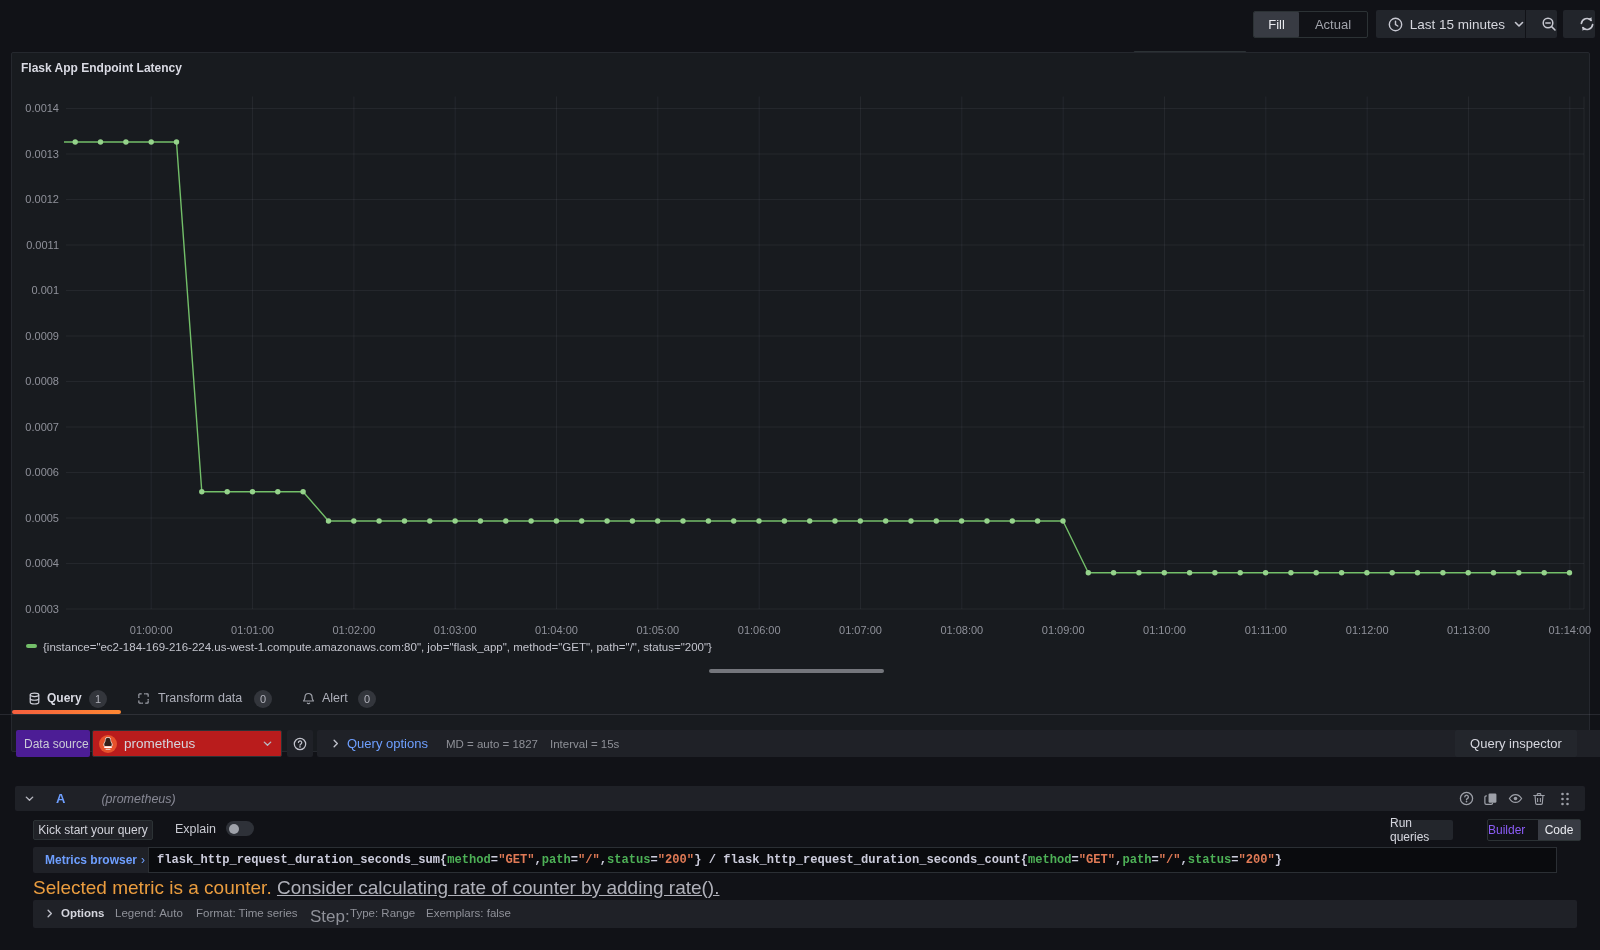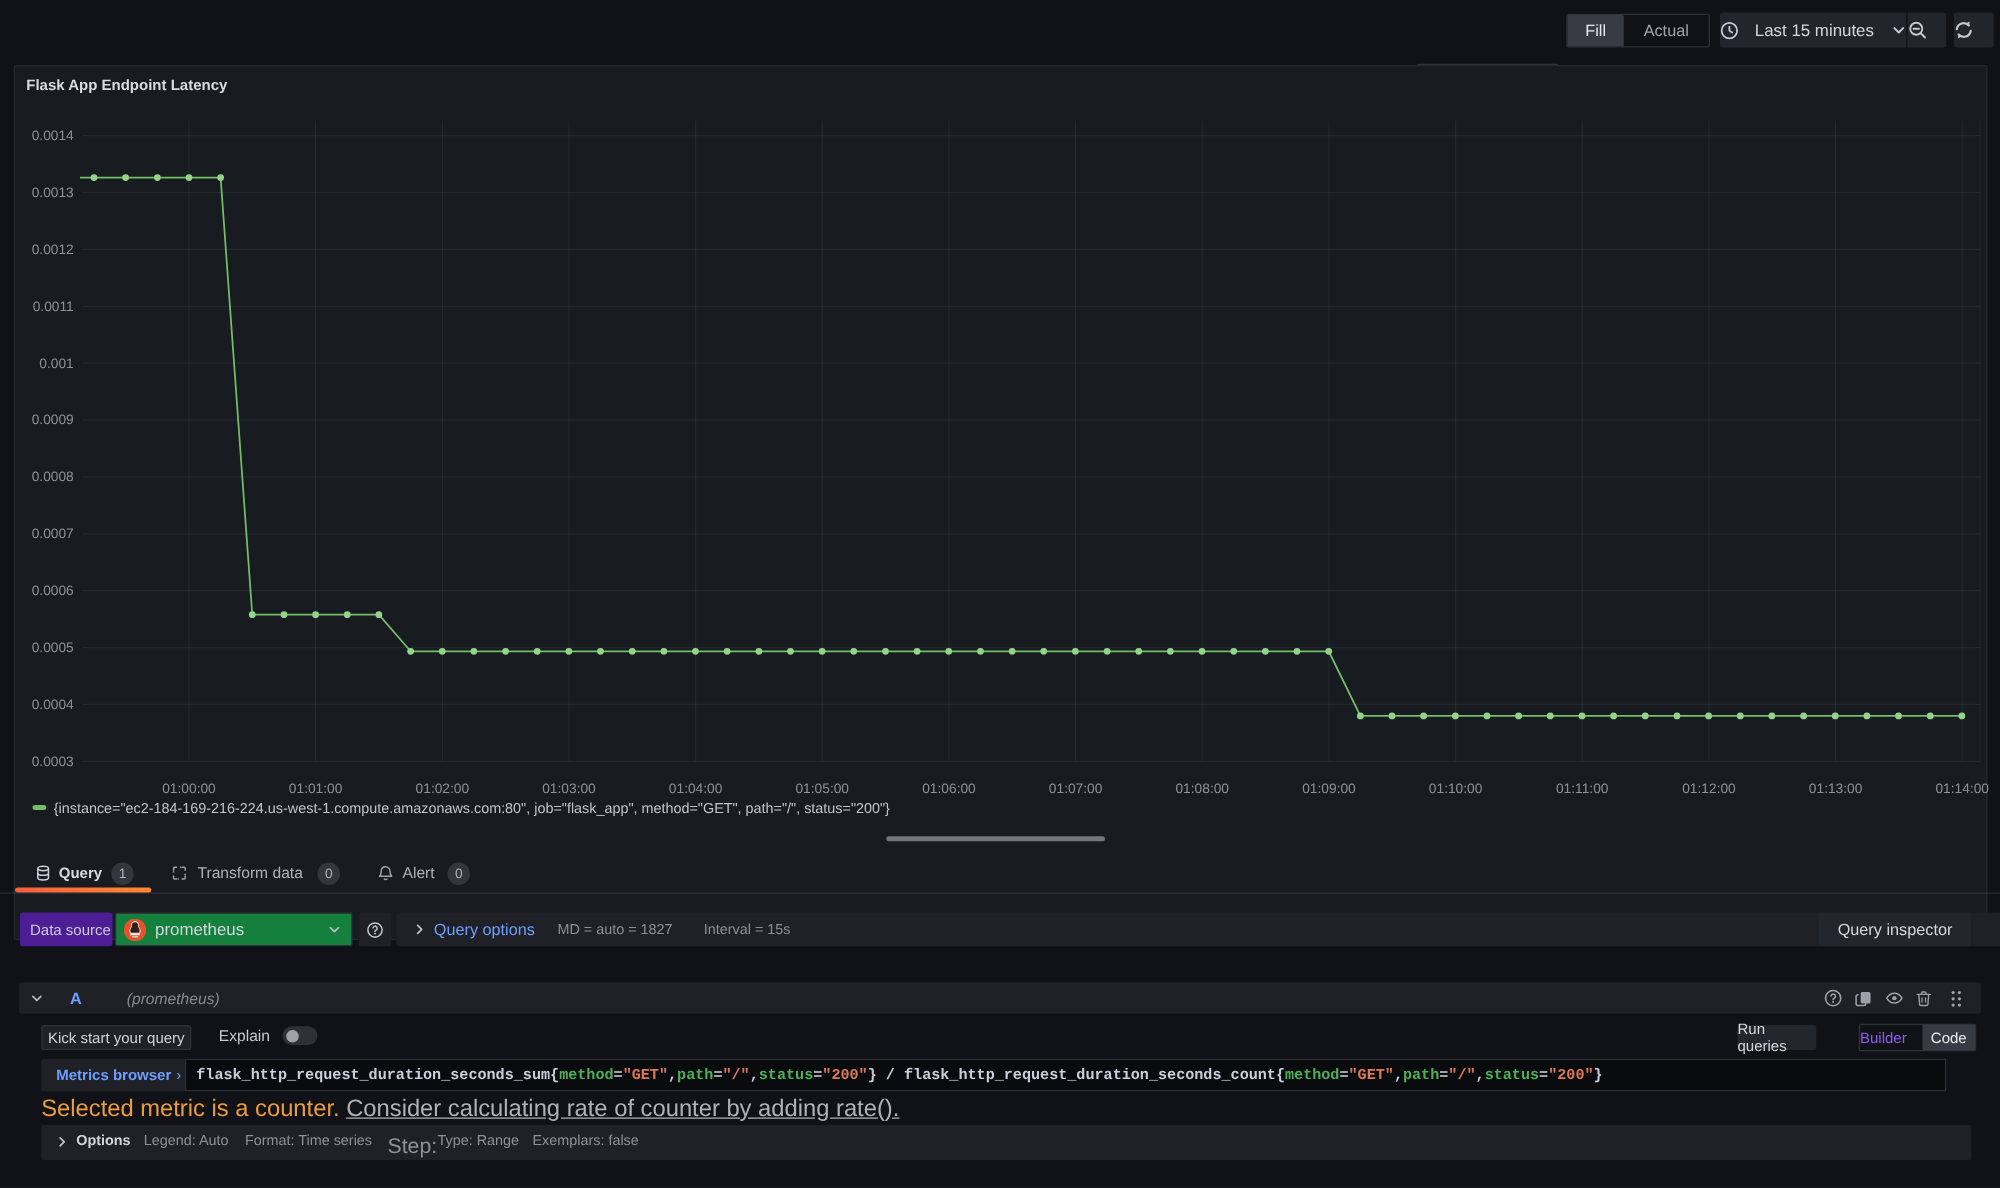--- a/index.html
+++ b/index.html
@@ -1,20 +1,20 @@
 <!DOCTYPE html>
 <html><head><meta charset="utf-8"><title>g</title><style>
 *{margin:0;padding:0;box-sizing:border-box}
 html,body{width:1600px;height:950px;overflow:hidden}
 body{background:#111217;font-family:"Liberation Sans",sans-serif;position:relative;color:#ccccdc}
 .abs{position:absolute}
 .axlab{font-family:"Liberation Sans",sans-serif;font-size:11px;fill:#8f919a}
 .flexc{display:flex;align-items:center}
 .tb-group{position:absolute;top:11px;height:27px;border:1px solid #2c3235;border-radius:2px;display:flex;align-items:center}
-.tb-btn{position:absolute;top:10px;height:28px;background:#22252b;display:flex;align-items:center;justify-content:space-between}
+.tb-btn{position:absolute;top:10px;height:28px;background:#22252b;display:flex;align-items:center;justify-content:flex-end}
 .pill{border-radius:8px;background:#33363e;position:relative}
 .knob{position:absolute;border-radius:50%;background:#9fa2aa}
 .badge{background:#33363c;border-radius:9px;color:#b2b3bc;font-size:11px;display:inline-flex;align-items:center;justify-content:center}
 .icbtn{display:inline-flex;align-items:center;justify-content:center}
 </style></head>
 <body>
 
 <div class="tb-group" style="left:1133px;width:114px;padding-left:10px;margin-top:40px;">
   <span style="font-size:13px;color:#c9cad3">Table view</span>
   <span class="pill" style="width:29px;height:16px;margin-left:9px;background:#2e3138">
@@ -199,21 +199,21 @@
 <div class="abs icbtn" style="left:302px;top:692px">
     <svg width="13" height="13" viewBox="0 0 14 14" fill="none">
       <path d="M7 1.6c-2.3 0-3.8 1.7-3.8 3.9 0 2.7-.9 3.6-1.5 4.2h10.6c-.6-.6-1.5-1.5-1.5-4.2 0-2.2-1.5-3.9-3.8-3.9z" stroke="#9da0a8" stroke-width="1.3" stroke-linejoin="round"></path>
       <path d="M5.6 11.6a1.5 1.5 0 0 0 2.8 0" stroke="#9da0a8" stroke-width="1.3"></path>
     </svg>
   </div>
 <div class="abs" style="left:322px;top:691px;font-size:12.5px;color:#aeb0ba">Alert</div>
 <div class="abs badge" style="left:358px;top:690px;width:18px;height:18px">0</div>
 
 <div class="abs flexc" style="left:16px;top:730px;width:74px;height:27px;background:#4c1d95;border-radius:2px;padding-left:8px;font-size:12px;font-weight:400;color:#cbccd6;white-space:nowrap">Data source</div>
-<div class="abs flexc" style="left:92px;top:730px;width:190px;height:27px;background:#15803d;border:1px solid #2c3235;border-radius:2px;padding:0 8px 0 6px">
+<div class="abs flexc" style="left:92px;top:730px;width:190px;height:27px;background:#b91c1c;border:1px solid #2c3235;border-radius:2px;padding:0 8px 0 6px">
   <svg width="18" height="18" viewBox="0 0 18 18">
       <circle cx="9" cy="9" r="9" fill="#e6522c"></circle>
       <path fill="#f6e9e2" d="M9 2c2.4 0 3.2 1.9 3.1 3.3-.1 1.6 1.1 2.4 1.4 3.7.3 1.3-.2 2.2-.7 2.6H5.2c-.5-.4-1-1.3-.7-2.6.3-1.3 1.5-2.1 1.4-3.7C5.8 3.9 6.6 2 9 2z"></path>
       <path fill="#33201a" d="M9 2.8c2 0 2.6 1.6 2.5 2.8-.1 1.4 1 2.1 1.2 3.2.2 1.1-.1 1.9-.5 2.3H5.8c-.4-.4-.7-1.2-.5-2.3.2-1.1 1.3-1.8 1.2-3.2C6.4 4.4 7 2.8 9 2.8z"></path>
       <rect x="5.2" y="11.6" width="7.6" height="1.5" rx="0.4" fill="#fff"></rect>
       <rect x="6.5" y="13.8" width="5" height="1.2" rx="0.4" fill="#e8c7b8"></rect>
     </svg>
     <span style="font-size:13.5px;color:#d5d6de;margin-left:7px;flex:1">prometheus</span>
     <svg width="11" height="11" viewBox="0 0 12 12" fill="none">
       <path d="M2.5 4.5L6 8l3.5-3.5" stroke="#b8b9c2" stroke-width="1.5" stroke-linecap="round" stroke-linejoin="round"></path>
@@ -225,21 +225,21 @@
       <path d="M6.2 6.2a1.9 1.9 0 1 1 2.7 1.9c-.6.3-.9.6-.9 1.2" stroke="#c2c3cc" stroke-width="1.4" stroke-linecap="round"></path>
       <circle cx="8" cy="11.3" r=".9" fill="#c2c3cc"></circle>
     </svg>
   </div>
 <div class="abs flexc" style="left:317px;top:730px;width:1286px;height:27px;background:#1f2127;border-radius:2px;padding-left:13px">
   <svg width="11" height="11" viewBox="0 0 12 12" fill="none">
       <path d="M4.5 2.5L8 6l-3.5 3.5" stroke="#c0c1ca" stroke-width="1.5" stroke-linecap="round" stroke-linejoin="round"></path>
     </svg>
     <span style="font-size:13px;font-weight:500;color:#6e9fff;margin-left:6px">Query options</span>
   <span style="font-size:11.5px;color:#8e9097;margin-left:18px">MD = auto = 1827</span>
-  <span style="font-size:11.5px;color:#8e9097;margin-left:25px">Interval = 15s</span>
+  <span style="font-size:11.5px;color:#8e9097;margin-left:12px">Interval = 15s</span>
 </div>
 <div class="abs flexc" style="left:1455px;top:730px;width:122px;height:27px;background:#23262c;border-radius:2px;justify-content:center;font-size:13px;font-weight:500;color:#d6d7df">Query inspector</div>
 
 <div class="abs flexc" style="left:15px;top:786px;width:1570px;height:25px;background:#1f2127;border-radius:2px">
   <span class="icbtn" style="margin-left:9px">
       <svg width="11" height="11" viewBox="0 0 12 12" fill="none">
         <path d="M2.5 4.5L6 8l3.5-3.5" stroke="#b8b9c2" stroke-width="1.5" stroke-linecap="round" stroke-linejoin="round"></path>
       </svg>
     </span>
   <span style="font-size:13px;font-weight:700;color:#6e9fff;margin-left:21px">A</span>

